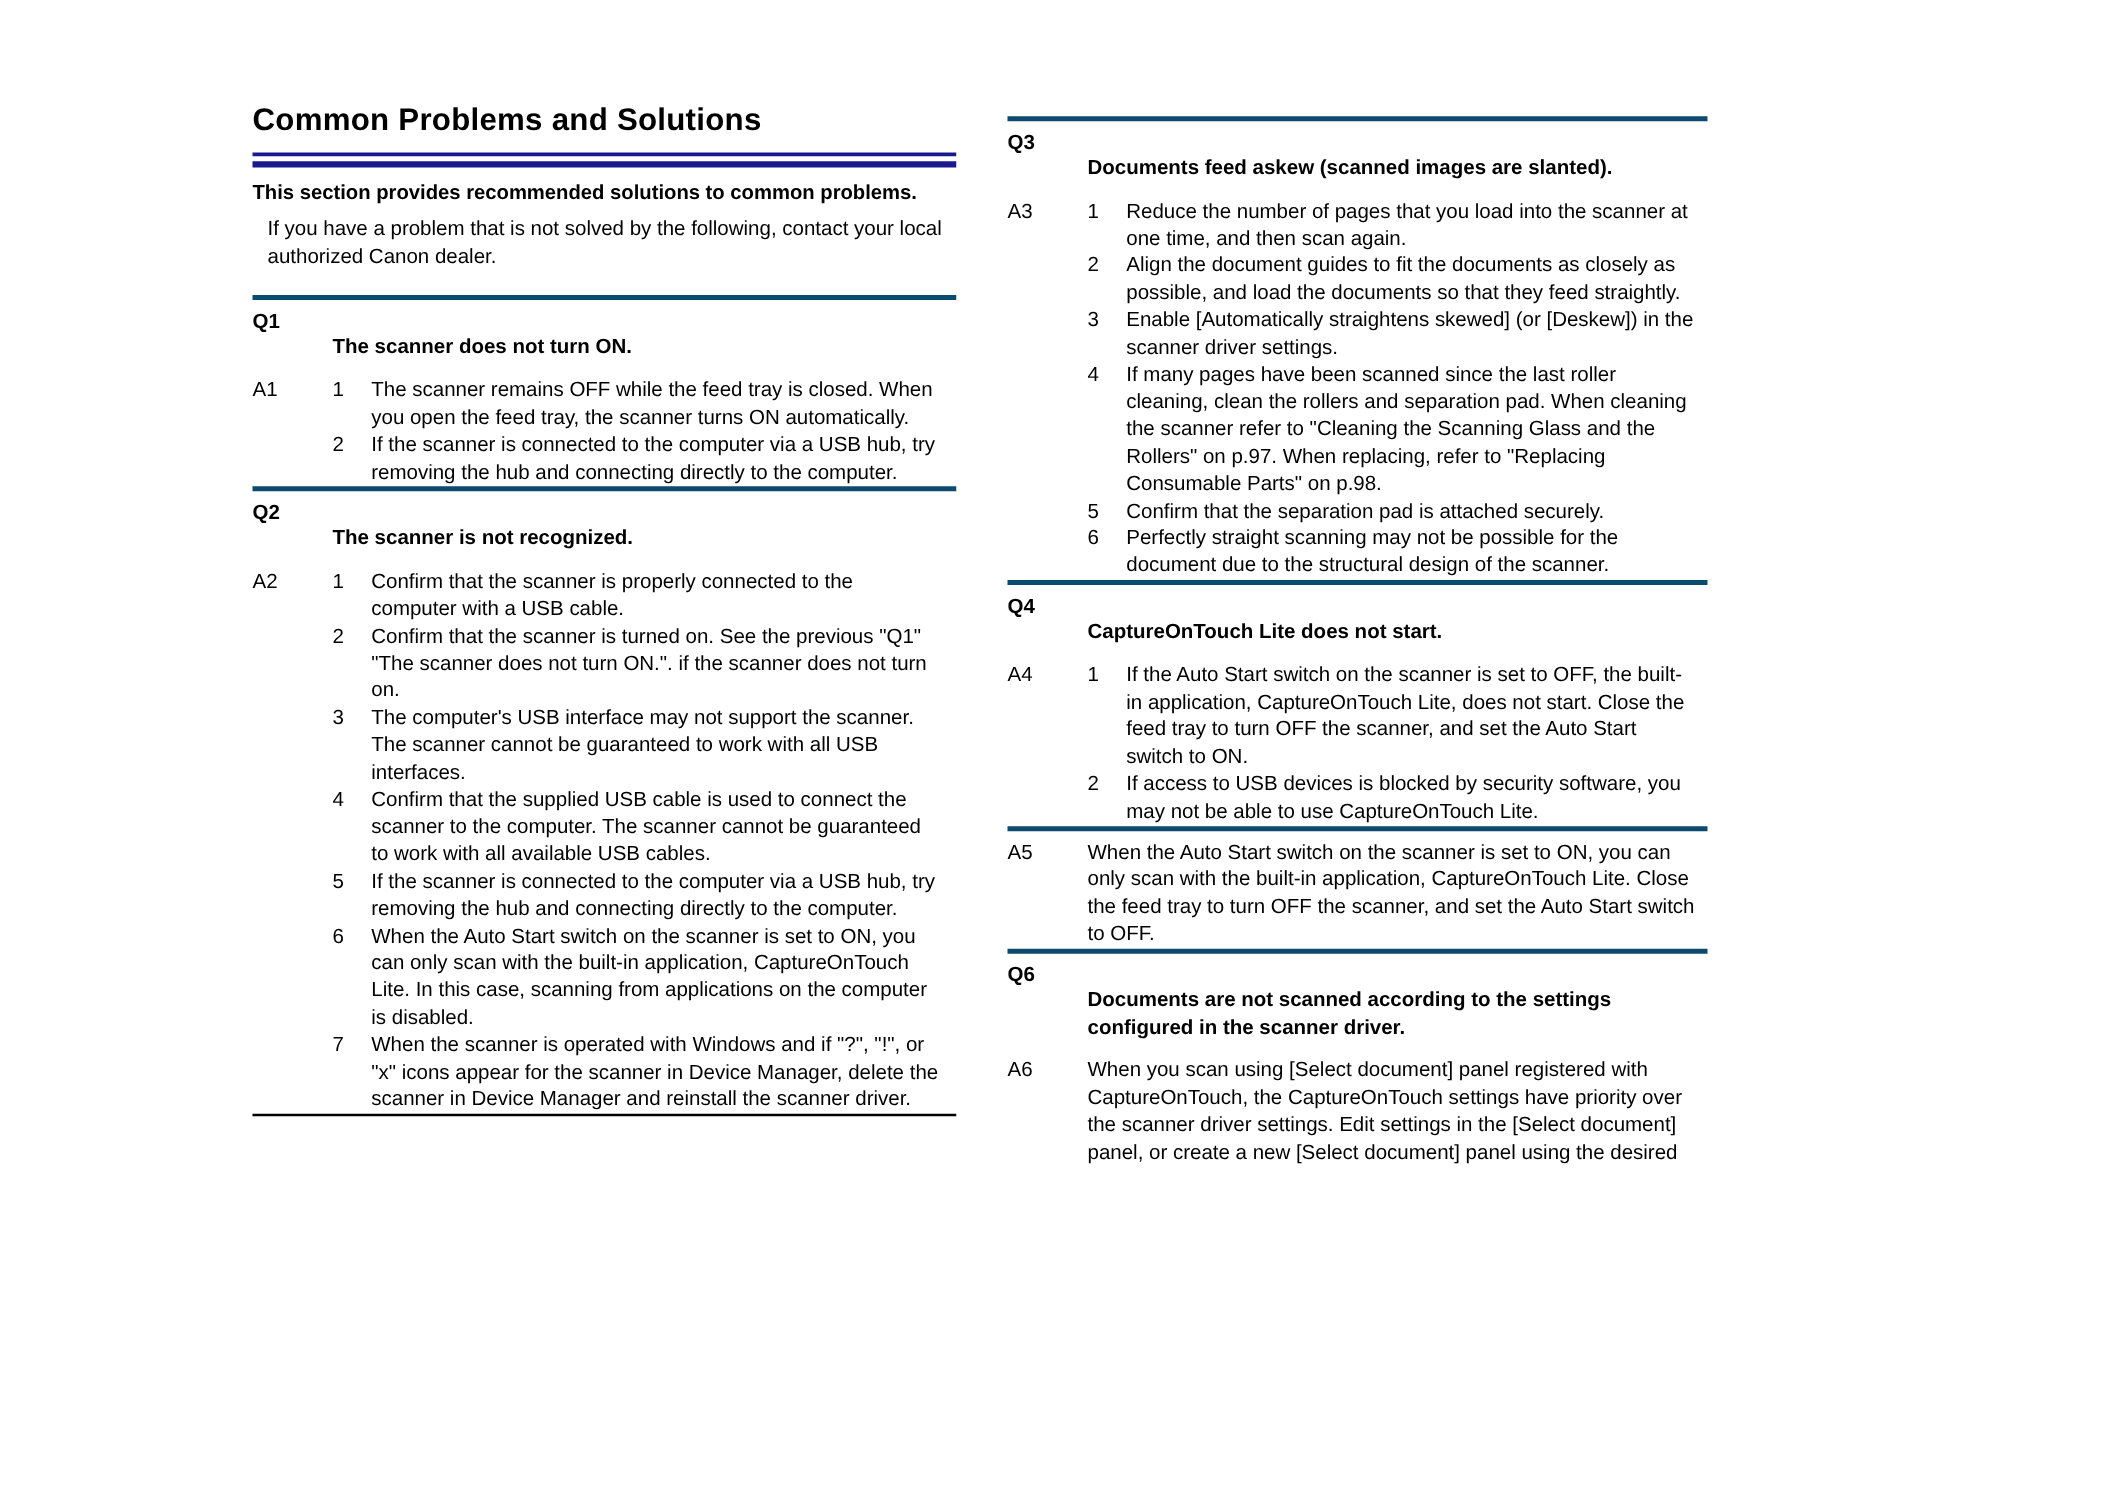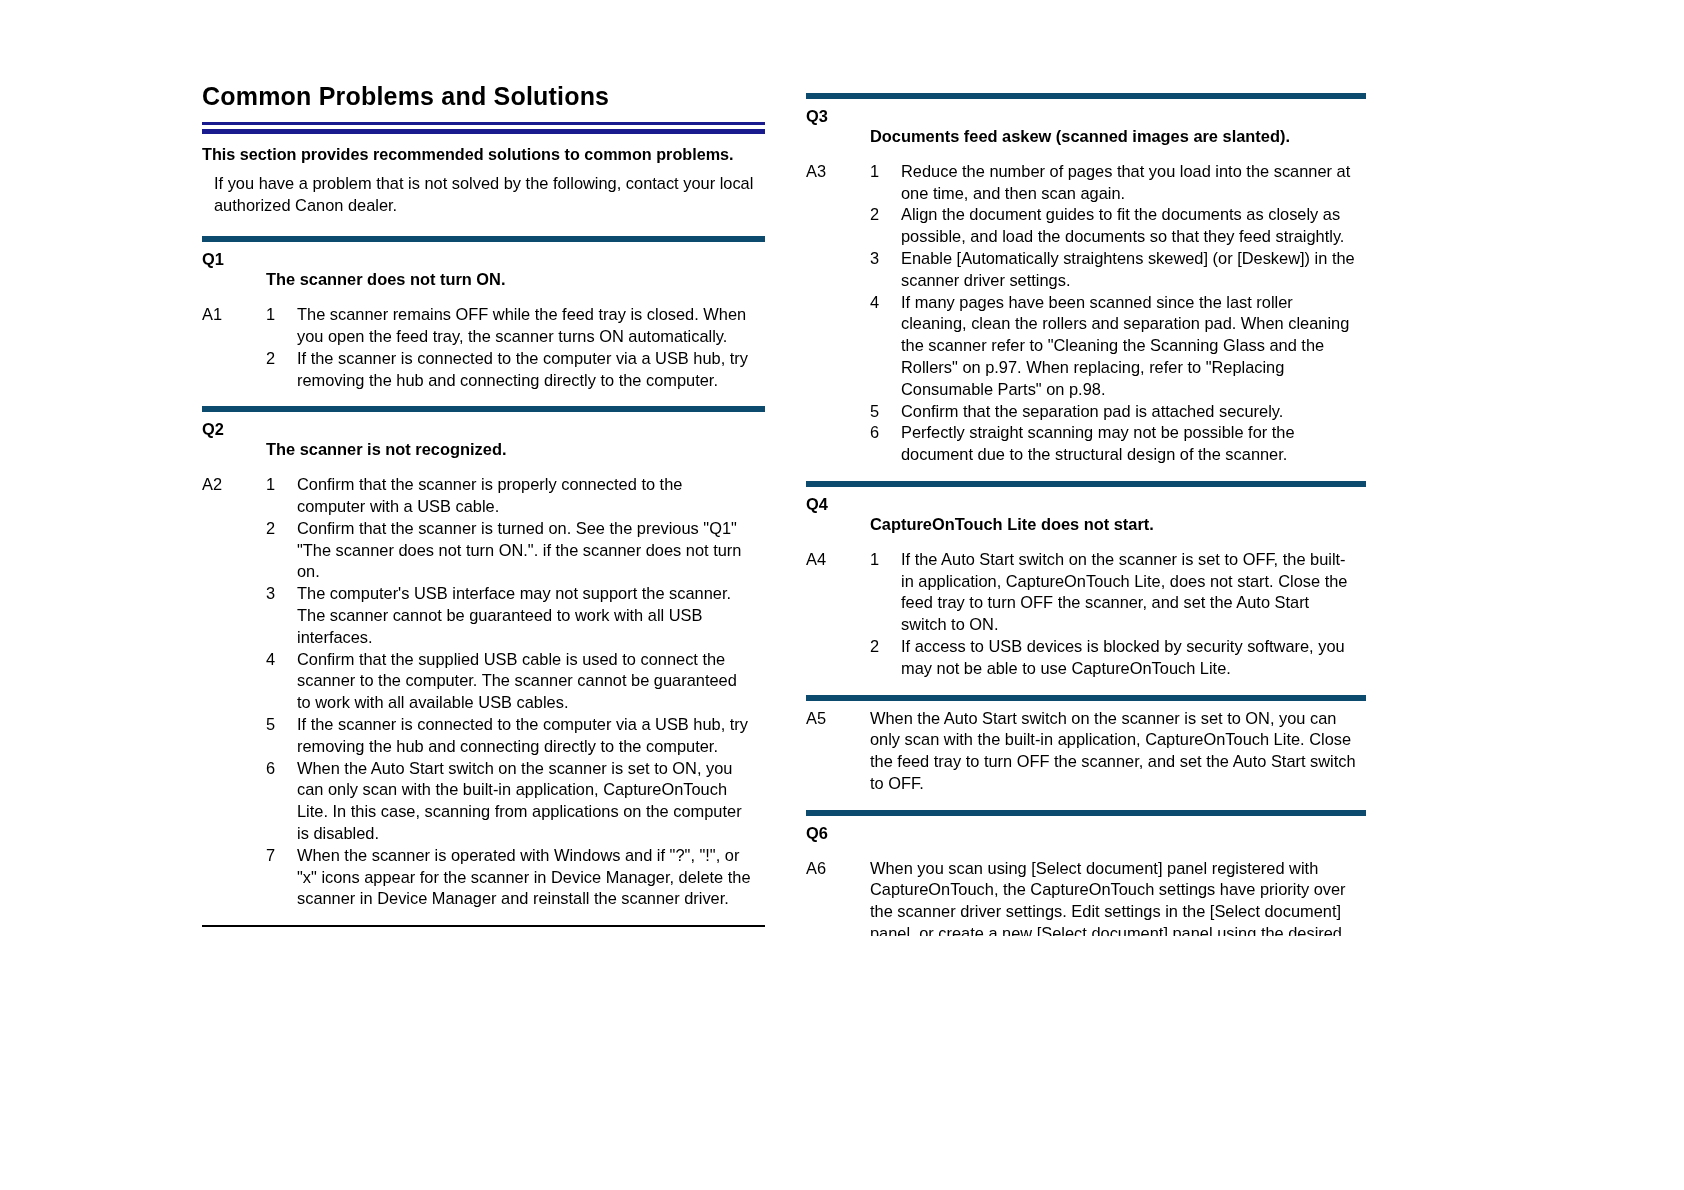--- a/index.html
+++ b/index.html
@@ -33,23 +33,23 @@
     white-space:nowrap;
     margin:0 0 7px 0;
     line-height:21.8px;
   }
   .intro-text{
     font-size:16.4px;
     line-height:21.8px;
     margin:0 0 20px 12px;
   }
   .qa-section{
-    border-top:6px solid #0c4a6e;
+    border-top:4px solid #0c4a6e;
     padding-top:7px;
-    padding-bottom:15px;
+    padding-bottom:0;
   }
   .qa-section.last{
     border-bottom:2px solid #000;
   }
   .qa-header{display:flex;margin-bottom:13px;}
   .qa-id{
     width:64px;
     flex-shrink:0;
     font-weight:bold;
     font-size:16.4px;
@@ -221,20 +221,21 @@
           <div class="qa-answer">
             <span class="qa-id">A5</span>
             <div class="answer-body">
               <p class="answer-paragraph">When the Auto Start switch on the scanner is set to ON, you can only scan with the built-in application, CaptureOnTouch Lite. Close the feed tray to turn OFF the scanner, and set the Auto Start switch to OFF.</p>
             </div>
           </div>
         </div>
         <div class="qa-section last">
           <div class="qa-header">
             <span class="qa-id">Q6</span>
+            <span class="qa-question">Documents are not scanned according to the settings configured in the scanner driver.</span>
           </div>
           <div class="qa-answer">
             <span class="qa-id">A6</span>
             <div class="answer-body">
               <p class="answer-paragraph">When you scan using [Select document] panel registered with CaptureOnTouch, the CaptureOnTouch settings have priority over the scanner driver settings. Edit settings in the [Select document] panel, or create a new [Select document] panel using the desired scanning conditions.</p>
             </div>
           </div>
         </div>
       </div>
   </div>

